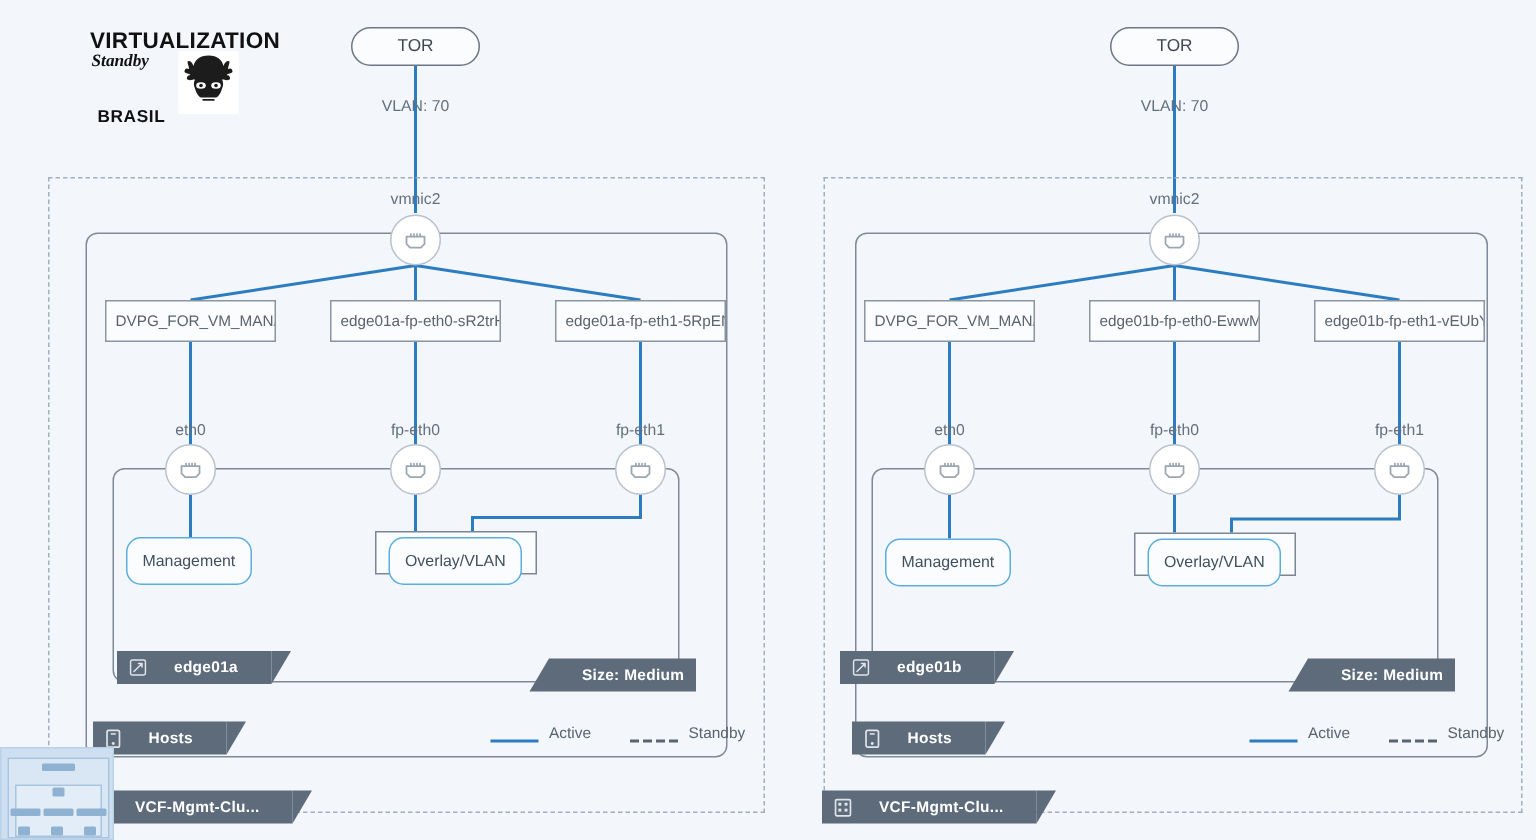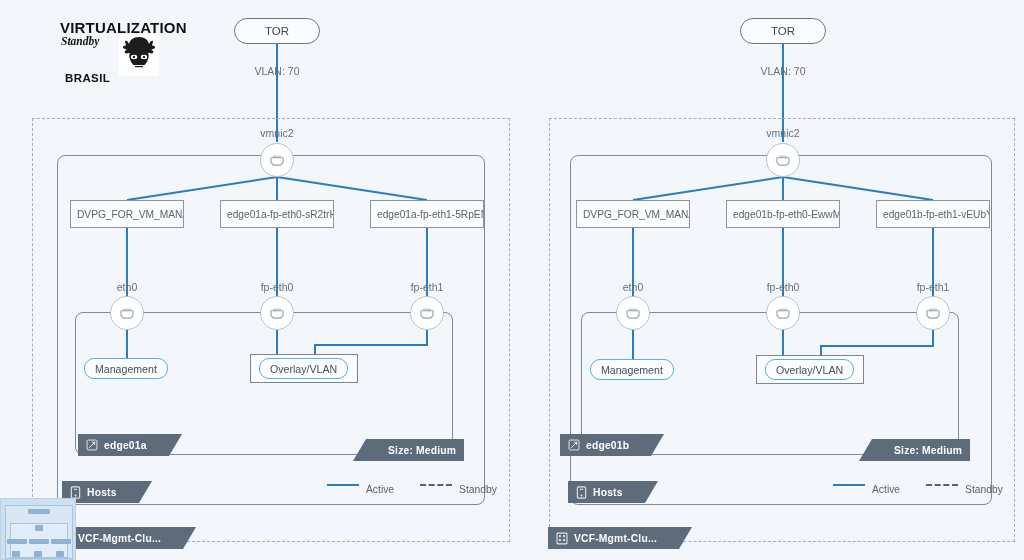--- a/index.html
+++ b/index.html
@@ -71,21 +71,21 @@
     padding: 0 6px;
     font-size: 10.2px; color: #59646f;
     white-space: nowrap; overflow: hidden;
   }
   .nic {
     position: absolute; width: 34px; height: 34px; border-radius: 50%;
     background: #ffffff; border: 1.4px solid #b9c2cc;
     display: flex; align-items: center; justify-content: center;
   }
   .pill {
-    position: absolute; height: 21px;
+    position: absolute; height: 32px;
     border: 1.4px solid #5aaee0; border-radius: 10px;
     background: #fbfcfe; color: #41505e;
     display: flex; align-items: center; justify-content: center;
     padding: 0 10px; font-size: 10.6px; white-space: nowrap;
   }
   .sel-box {
     position: absolute; border: 1.8px solid #7a8694; background: #fbfcfe;
   }
 
   
@@ -97,21 +97,21 @@
     background: transparent;
   }
   .edge-box {
     position: absolute; border: 1.4px solid #7e8a97; border-radius: 8px;
     background: transparent;
   }
 
   
   .banner {
     position: absolute; height: 22px; background: #5d6b7a; color: #ffffff;
-    display: flex; align-items: center; gap: 6px;
+    display: flex; align-items: center; gap: 18px;
     padding: 0 22px 0 8px;
     font-size: 10.3px; font-weight: bold; letter-spacing: .2px;
     white-space: nowrap;
   }
   .banner::after {
     content: ""; position: absolute; right: -13px; top: 0;
     width: 0; height: 0;
     border-top: 22px solid #5d6b7a;
     border-right: 13px solid transparent;
   }
@@ -122,21 +122,21 @@
   .banner.right::before {
     content: ""; position: absolute; left: -13px; top: 0;
     width: 0; height: 0;
     border-bottom: 22px solid #5d6b7a;
     border-left: 13px solid transparent;
   }
   .banner .bico { display: inline-flex; align-items: center; }
 
   
   .legend {
-    position: absolute; display: flex; align-items: flex-start; gap: 7px;
+    position: absolute; display: flex; align-items: flex-end; gap: 7px;
     font-size: 10.3px; color: #59646f; white-space: nowrap;
   }
   .leg-solid { display: inline-block; width: 32px; height: 0; border-top: 2.2px solid #2b7cc0; }
   .leg-dash  { display: inline-block; width: 32px; height: 0; border-top: 2.2px dashed #59646f; }
   .leg-gap { display: inline-block; width: 12px; }
 </style>
 </head>
 <body>
 
 <div id="stage">

